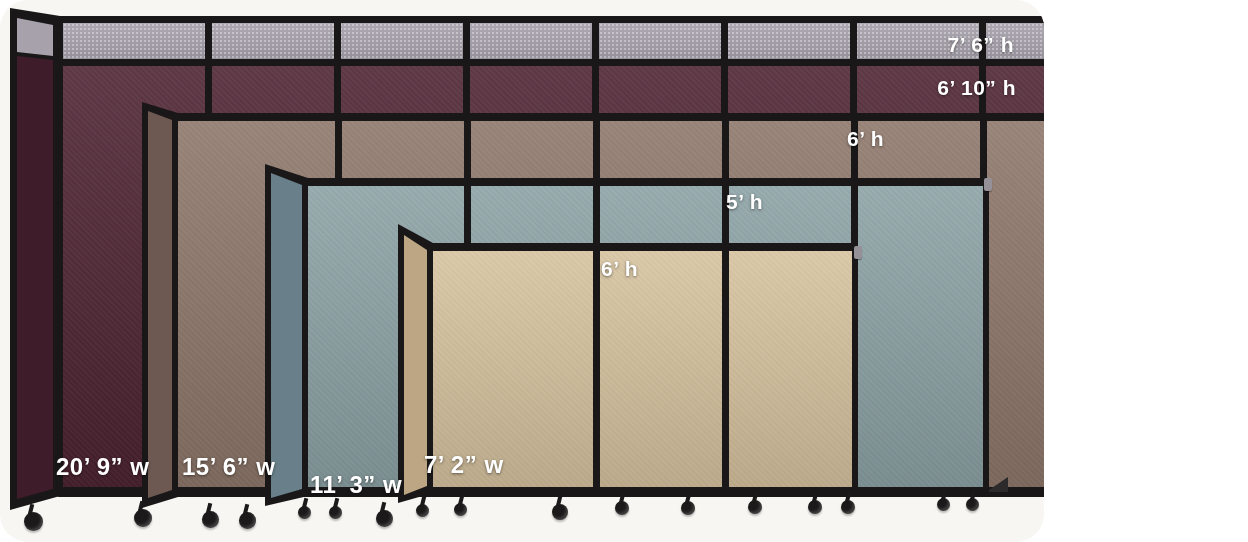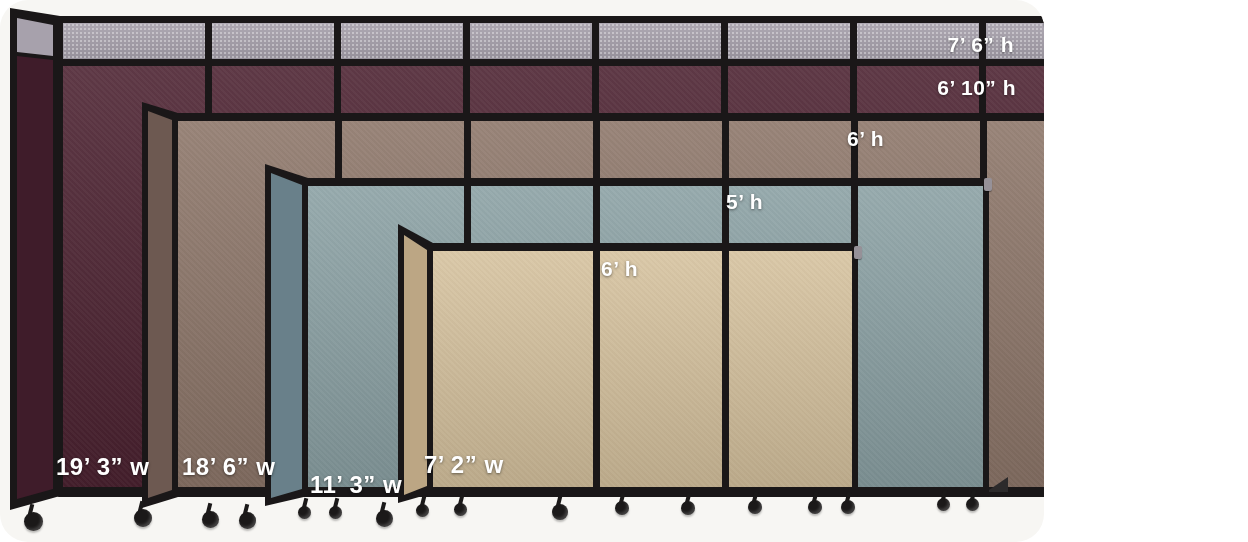--- a/index.html
+++ b/index.html
@@ -139,22 +139,22 @@
     </div>
     <div class="hinge" style="left:854px; top:246px; width:8px; height:13px;"></div>
   </div>
 
   <div class="label h" style="right:30px; top:33px;">7’ 6” h</div>
   <div class="label h" style="right:28px; top:76px;">6’ 10” h</div>
   <div class="label h" style="right:160px; top:127px;margin-left:36px;">6’ h</div>
   <div class="label h" style="right:281px; top:190px;margin-left:39px;">5’ h</div>
   <div class="label h" style="right:406px; top:257px;">6’ h</div>
 
-  <div class="label w" style="left:56px; top:453px;">19’ 3” w</div>
-  <div class="label w" style="left:182px; top:453px;">18’ 6” w</div>
+  <div class="label w" style="left:56px; top:453px;">20’ 9” w</div>
+  <div class="label w" style="left:182px; top:453px;">15’ 6” w</div>
   <div class="label w" style="left:310px; top:471px;">11’ 3” w</div>
   <div class="label w" style="left:424px; top:451px;">7’ 2” w</div>
 
   <div class="caster" style="left:24px; top:512px;">
       <div class="stem"></div>
       <div class="wheel" style="width:19px;height:19px;"></div>
     </div>
   <div class="caster" style="left:134px; top:509px;">
       <div class="stem"></div>
       <div class="wheel" style="width:18px;height:18px;"></div>

